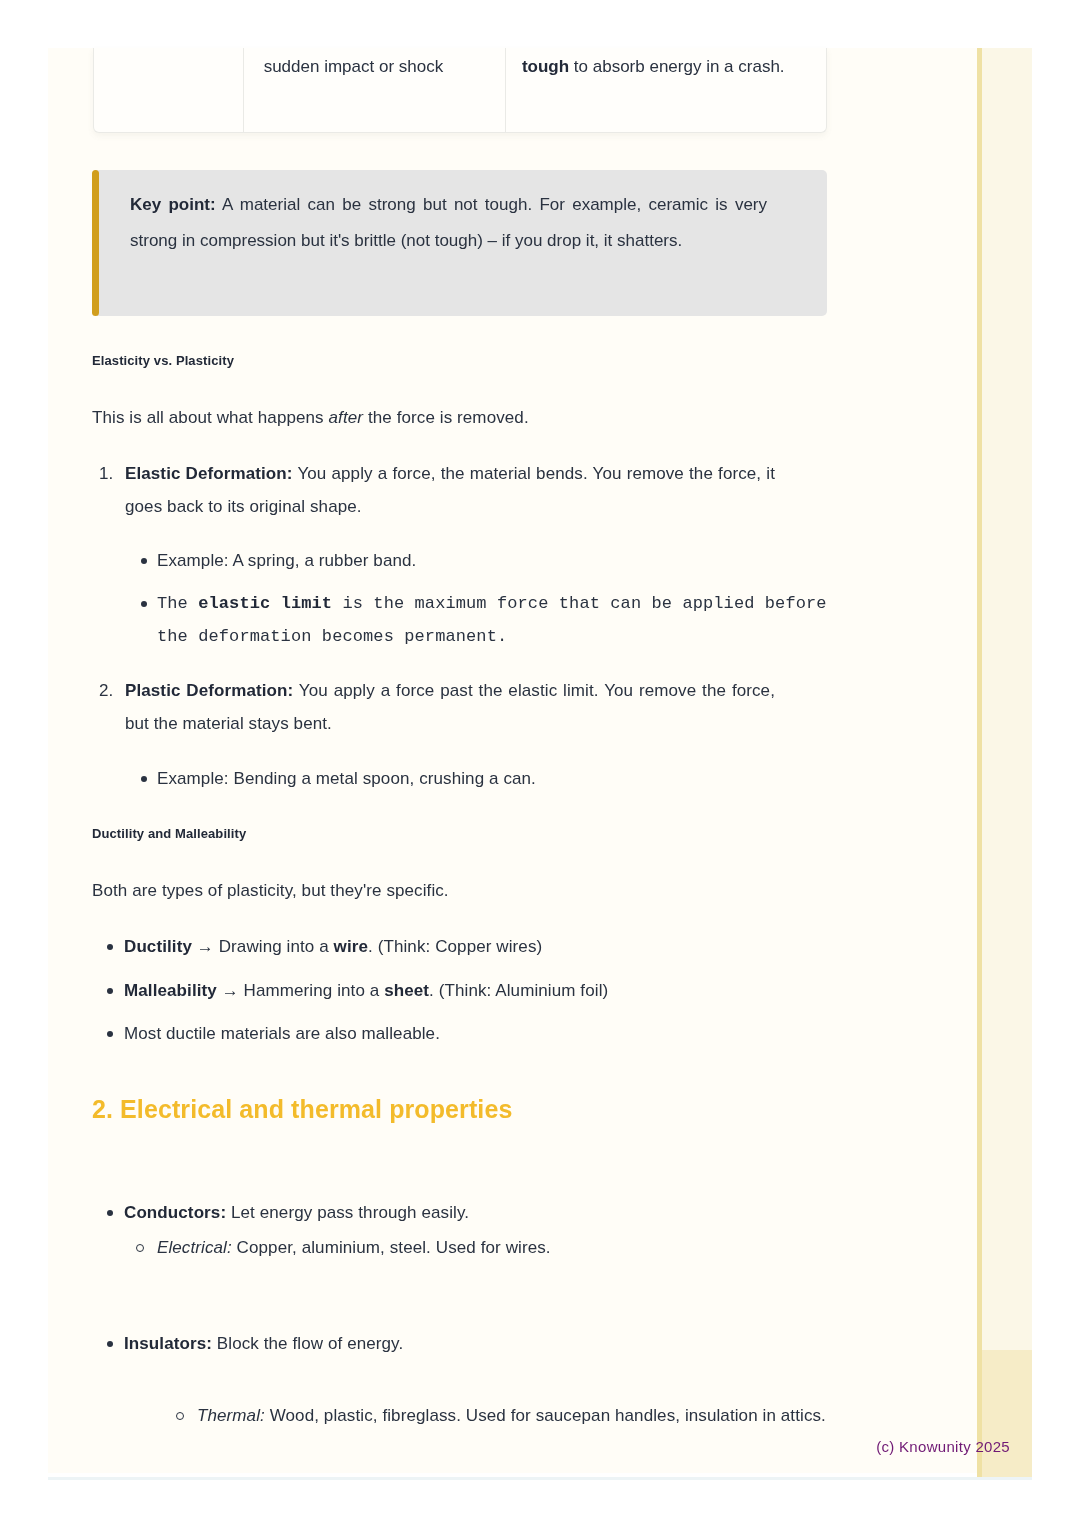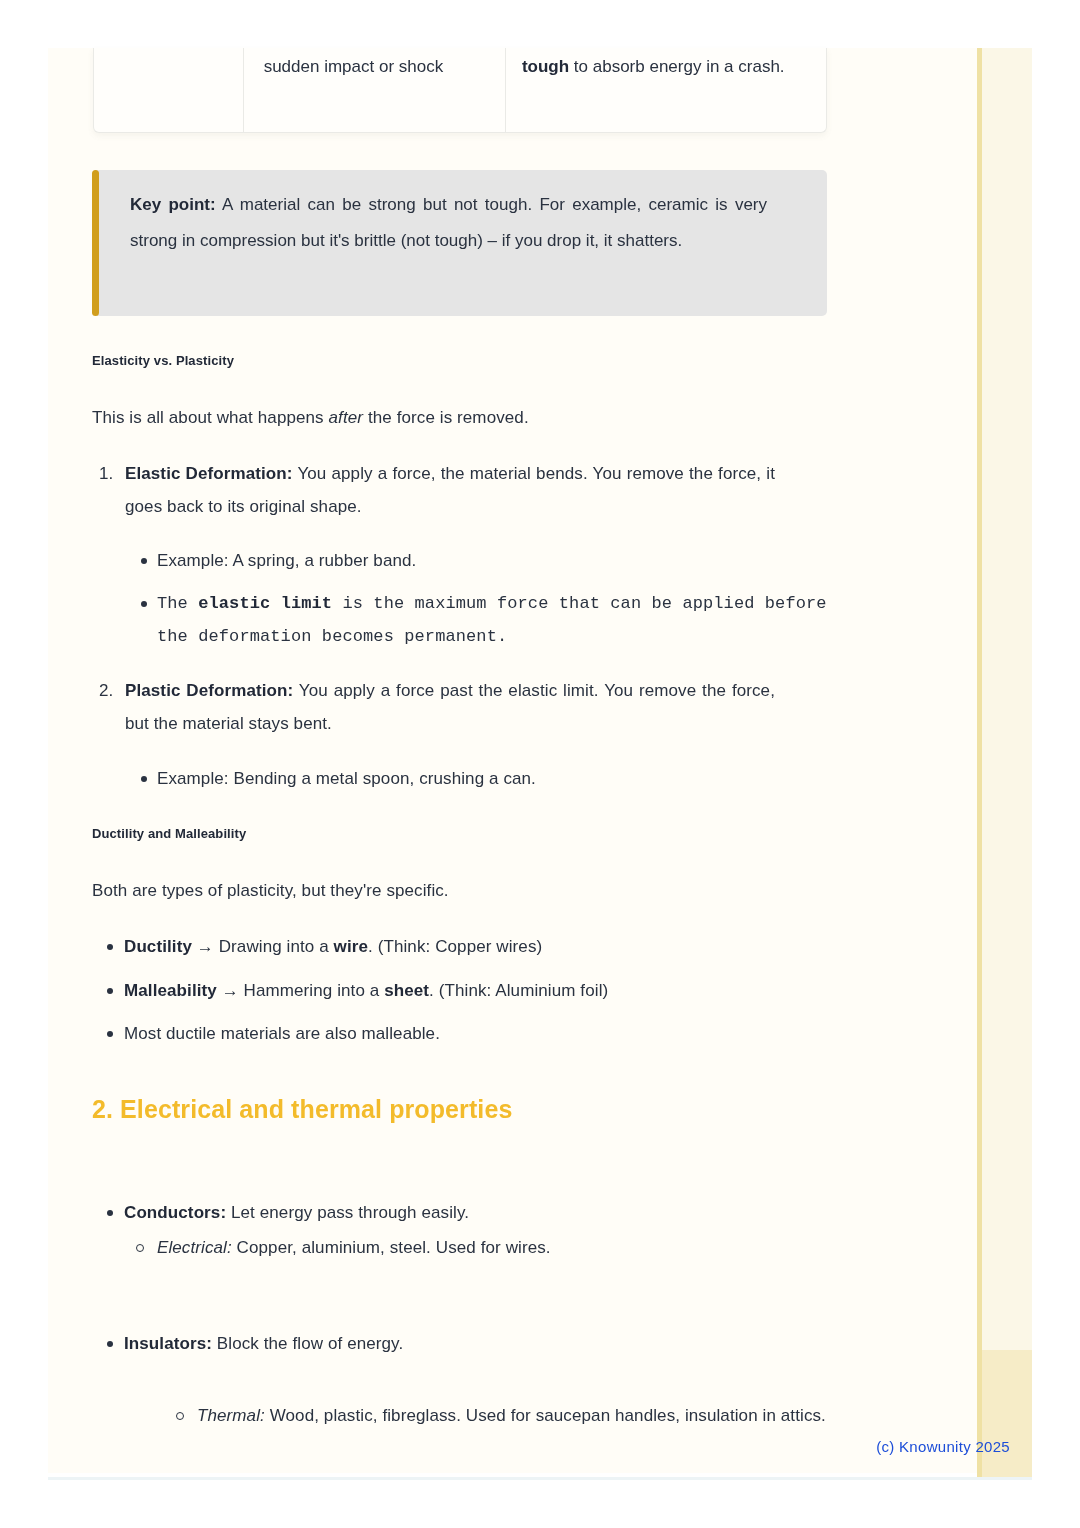--- a/index.html
+++ b/index.html
@@ -31,21 +31,21 @@
   .keypoint { position:absolute; left:44px; top:122px; width:735px; height:146px;
     background:#e5e5e5; border-radius:5px; padding:17px 60px 0 38px;
     font-size:17px; line-height:36px; color:#2A3240; text-align:justify; }
   .kp-bar { position:absolute; left:0; top:0; width:7px; height:146px; background:#D19E1D; border-radius:4px; }
   
   .side-divider { position:absolute; left:977px; top:48px; width:5px; height:1430px; background:#EFE1A4; }
   .side-band { position:absolute; left:982px; top:48px; width:50px; height:1430px; background:#FBF7E7; }
   .side-band-active { position:absolute; left:982px; top:1350px; width:50px; height:128px; background:#F6ECC7; }
   .bottom-rule { position:absolute; left:48px; top:1477px; width:984px; height:3px; background:#EDF4F6; }
   .watermark { position:absolute; top:1437px; right:70px; font-size:15px; line-height:20px;
-    color:#1d4ed8; letter-spacing:0.3px; z-index:5; }
+    color:#701a75; letter-spacing:0.3px; z-index:5; }
 </style>
 </head>
 <body>
 
 <div class="content-area">
 
   <div class="tablefrag">
     <div class="tcell tc1"></div>
     <div class="tcell tc2">sudden impact or shock</div>
     <div class="tcell tc3"><span class="bold">tough</span><span> to absorb energy in a crash.</span></div>

